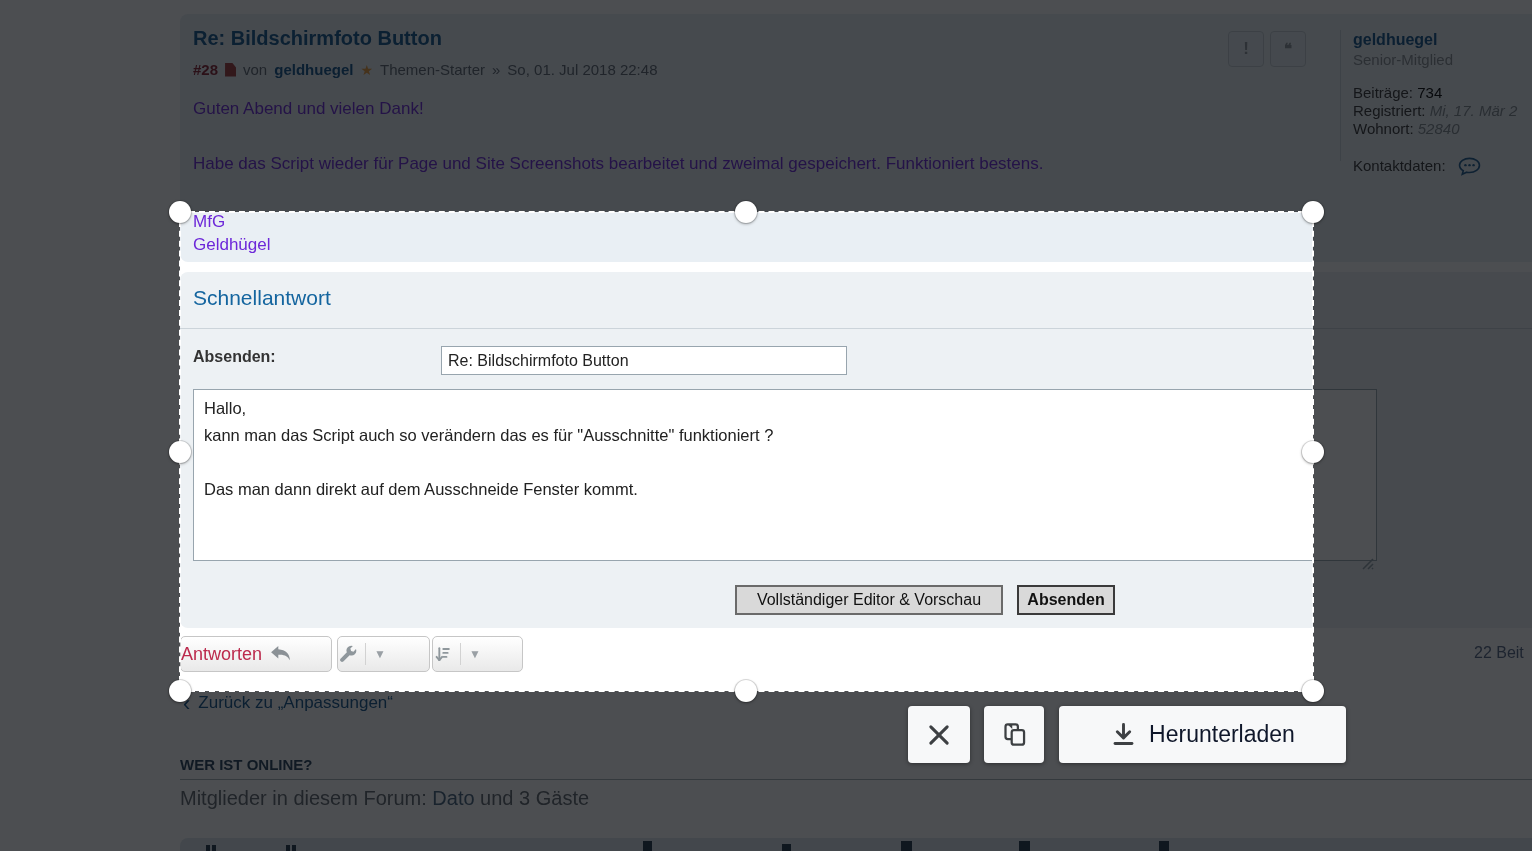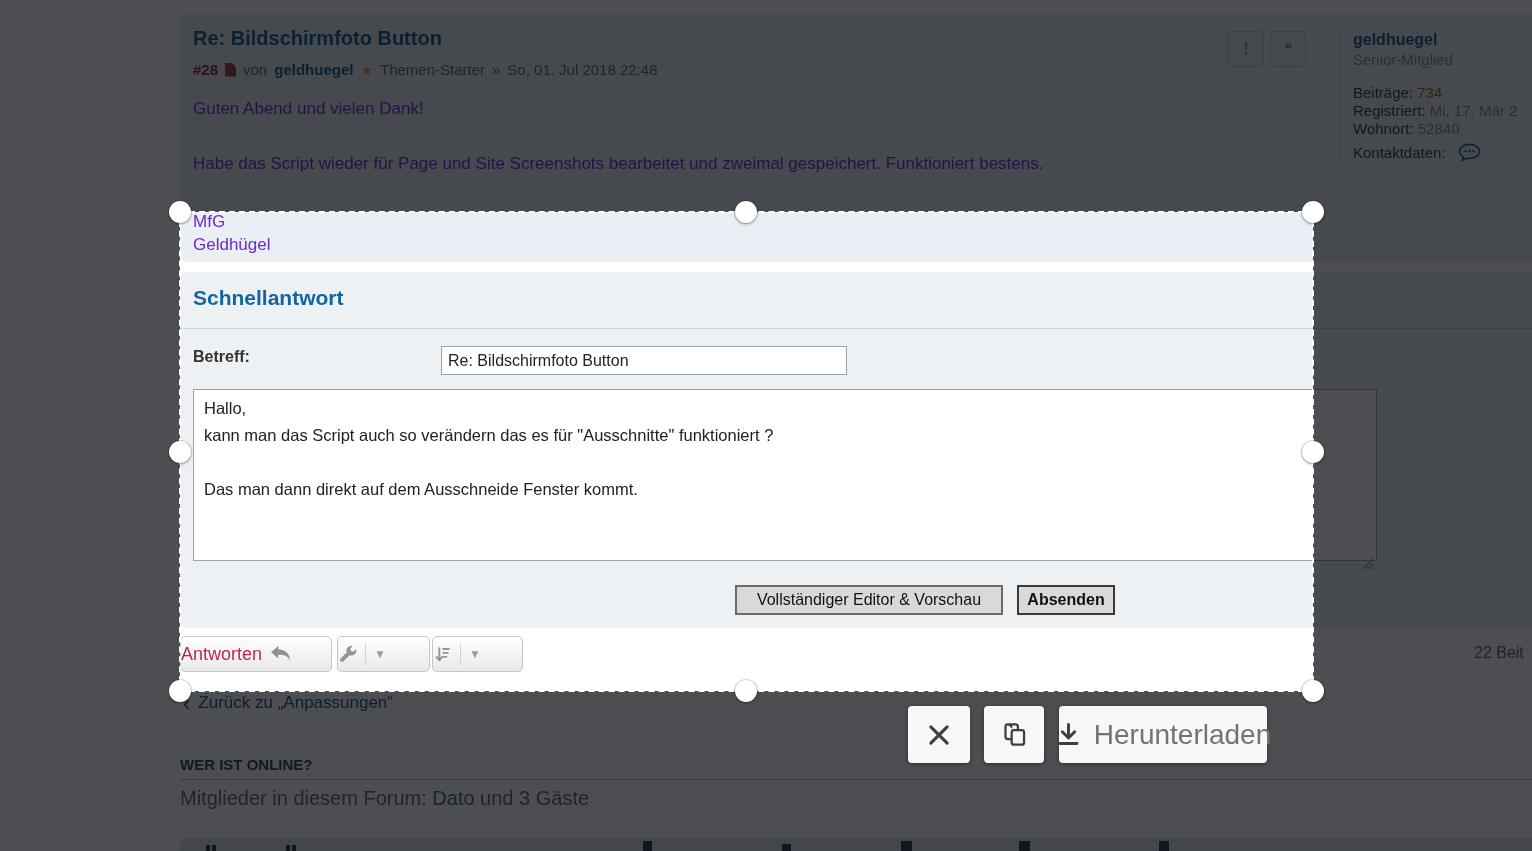--- a/index.html
+++ b/index.html
@@ -25,26 +25,26 @@
   .mini-btn{width:34px;height:34px;border:1px solid #c3ccd3;border-radius:4px;background:#e6edf2;
     display:flex;align-items:center;justify-content:center;color:#8d959b;font-weight:bold;cursor:pointer;}
   .report-btn{left:1228px;top:31px;font-size:17px;}
   .quote-btn{left:1270px;top:31px;font-size:15px;}
   .profile-divider{left:1340px;top:30px;width:1px;height:131px;background:#c9d3da;}
   .profile{left:1353px;top:31px;font-size:15px;line-height:18px;white-space:nowrap;}
   .profile .uname{font-size:16px;font-weight:bold;color:#105289;}
   .profile .rank{color:#868d92;margin-top:2px;}
   .profile .rows{margin-top:15px;}
   .profile .lbl{color:#333;}
-  .profile .val{color:#7f888e;}
-  .profile .val-blue{color:#a16207;}
-  .profile .contact{margin-top:5px;display:flex;align-items:center;gap:12px;}
+  .profile .val{color:#7f888e;font-style:italic;}
+  .profile .val-blue{color:#000000;}
+  .profile .contact{margin-top:19px;display:flex;align-items:flex-start;gap:12px;}
   
   .qr-panel{left:180px;top:272px;width:1360px;height:356px;background:#edf1f4;border-radius:8px;}
-  .qr-heading{left:193px;top:286px;font-size:21px;color:#14659f;margin:0;font-weight:bold;}
+  .qr-heading{left:193px;top:286px;font-size:21px;color:#14659f;margin:0;font-weight:normal;}
   .qr-divider{left:180px;top:328px;width:1360px;height:1px;background:#ccd4da;}
   .betreff-label{left:193px;top:348px;font-size:16px;font-weight:bold;color:#333;}
   .betreff-input{left:441px;top:346px;width:398px;height:27px;background:#fff;border:1px solid #98a5ae;
     font-family:"Liberation Sans",sans-serif;font-size:16px;color:#222;padding:0 0 0 6px;}
   .message-textarea{left:193px;top:389px;width:1162px;height:160px;background:#fff;border:1px solid #98a5ae;
     font-family:"Liberation Sans",sans-serif;font-size:16.5px;line-height:27px;color:#222;
     padding:5px 10px;resize:none;overflow:hidden;}
   .resize-glyph{left:1360px;top:556px;}
   .form-btn{height:30px;background:#d9d9d9;border:2px solid #6a6a6a;font-family:"Liberation Sans",sans-serif;
     font-size:16px;color:#111;cursor:pointer;padding:0 8px;}
@@ -76,21 +76,21 @@
   .selection{left:179px;top:211px;width:1135px;height:481px;border:2px dashed #ffffff;
     box-sizing:border-box;z-index:11;cursor:move;}
   .handle{width:22px;height:22px;border-radius:50%;background:#ffffff;z-index:12;cursor:pointer;
     box-shadow:0 0 0 1px rgba(0,0,0,0.12),0 1px 3px rgba(0,0,0,0.35);}
   
   .shot-btn{background:#f7f8f9;border:none;border-radius:4px;z-index:13;cursor:pointer;
     display:flex;align-items:center;justify-content:center;box-shadow:0 1px 4px rgba(0,0,0,0.4);
     font-family:"Liberation Sans",sans-serif;}
   .close-btn{left:908px;top:706px;width:62px;height:57px;}
   .copy-btn{left:984px;top:706px;width:60px;height:57px;}
-  .download-btn{left:1059px;top:706px;width:208px;height:57px;gap:12px;font-size:28px;color:#737373;}
+  .download-btn{left:1059px;top:706px;width:287px;height:57px;gap:12px;font-size:23px;color:#0f172a;}
 </style>
 </head>
 <body>
 
 <div class="stage">
 
   <div>
 
     <div class="abs post-panel"></div>
     <h3 class="abs post-title">Re: Bildschirmfoto Button</h3>
@@ -144,21 +144,21 @@
               <circle cx="17" cy="9" r="1.35" fill="#1b5a8d"></circle>
             </svg>
           </span>
         </div>
       </div>
     </div>
 
     <div class="abs qr-panel"></div>
     <h2 class="abs qr-heading">Schnellantwort</h2>
     <div class="abs qr-divider"></div>
-    <span class="abs betreff-label">Betreff:</span>
+    <span class="abs betreff-label">Absenden:</span>
     <input class="abs betreff-input" type="text" value="Re: Bildschirmfoto Button" style="">
     <textarea class="abs message-textarea" spellcheck="false" style="">Hallo,
 kann man das Script auch so verändern das es für "Ausschnitte" funktioniert ?
 
 Das man dann direkt auf dem Ausschneide Fenster kommt.</textarea>
     <span class="abs resize-glyph">
       <svg width="14" height="14" viewBox="0 0 14 14" stroke="#90a0ab" stroke-width="1.6">
         <path d="M13 3 3 13"></path>
           <path d="M13 8 8 13"></path>
           <path d="M13 12 12 13"></path>

